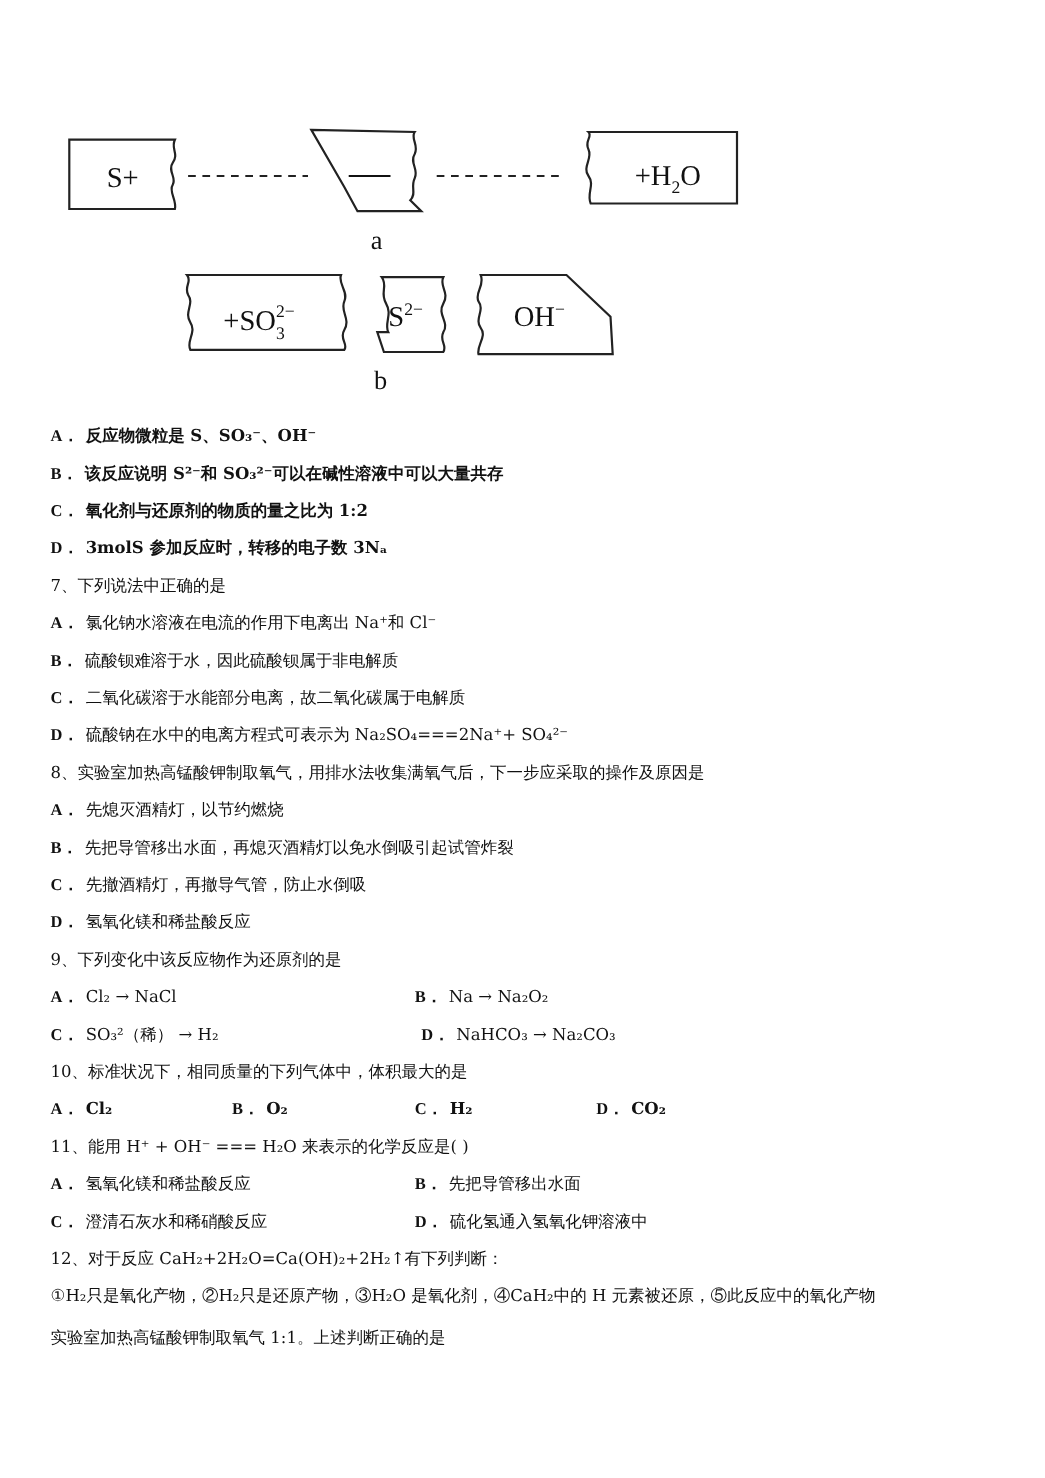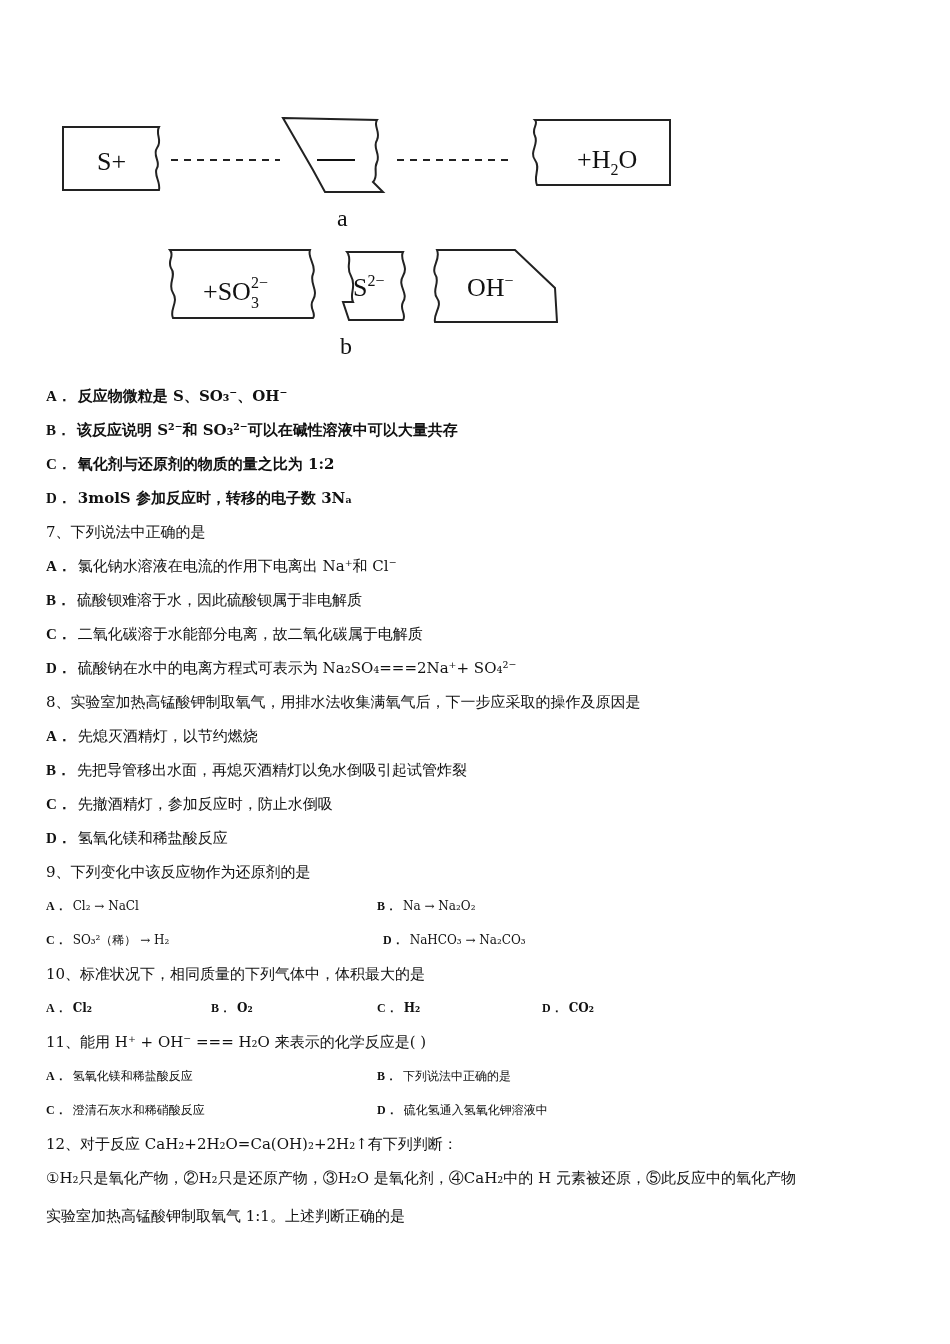--- a/index.html
+++ b/index.html
@@ -2,21 +2,21 @@
 <html><head>
 <meta charset="utf-8">
 <style>
   html, body { margin: 0; padding: 0; background: #ffffff; }
   body { width: 950px; height: 1344px; position: relative; overflow: hidden;
          font-family: "DejaVu Serif", "Liberation Serif", serif; color: #111; }
   .figure { position: absolute; left: 55px; top: 110px; width: 640px; height: 250px; }
   .line { position: absolute; left: 46px; font-size: 15px; line-height: 20px; white-space: nowrap; text-align: center; }
   .bold { font-weight: bold; }
   .opt-letter { font-family: "Liberation Serif", serif; font-weight: bold; margin-right: 6px; }
-  .row { position: absolute; left: 46px; width: 880px; height: 22px; font-size: 12px; line-height: 20px; white-space: nowrap; }
+  .row { position: absolute; left: 46px; width: 880px; height: 22px; font-size: 15px; line-height: 20px; white-space: nowrap; }
   .cell { position: absolute; top: 0; white-space: nowrap; }
 </style>
 </head>
 <body>
 
 <div class="figure">
   <svg width="640" height="250" viewBox="0 0 640 250" xmlns="http://www.w3.org/2000/svg">
     <g fill="none" stroke="#222" stroke-width="2">
 
       <path d="M8,17 L104,17 C100,25 108,30 102,38 C97,45 106,52 102,58 C98,64 106,72 104,80 L8,80 Z"></path>
@@ -75,21 +75,21 @@
 </div>
 
 <div class="line" style="top:692px">8、实验室加热高锰酸钾制取氧气，用排水法收集满氧气后，下一步应采取的操作及原因是</div>
 <div class="line" style="top:726px">
   <span class="opt-letter">A．</span><span>先熄灭酒精灯，以节约燃烧</span>
 </div>
 <div class="line" style="top:760px">
   <span class="opt-letter">B．</span><span>先把导管移出水面，再熄灭酒精灯以免水倒吸引起试管炸裂</span>
 </div>
 <div class="line" style="top:794px">
-  <span class="opt-letter">C．</span><span>先撤酒精灯，参加反应时，防止水倒吸</span>
+  <span class="opt-letter">C．</span><span>先撤酒精灯，再撤导气管，防止水倒吸</span>
 </div>
 <div class="line" style="top:828px">
   <span class="opt-letter">D．</span><span>氢氧化镁和稀盐酸反应</span>
 </div>
 
 <div class="line" style="top:862px">9、下列变化中该反应物作为还原剂的是</div>
 <div class="row" style="top:896px">
   <span class="cell" style="left:0">
     <span class="opt-letter">A．</span><span>Cl₂ → NaCl</span>
   </span>
@@ -121,21 +121,21 @@
     <span class="opt-letter">D．</span><span>CO₂</span>
   </span>
 </div>
 
 <div class="line" style="top:1032px">11、能用 H⁺ + OH⁻ === H₂O 来表示的化学反应是(        )</div>
 <div class="row" style="top:1066px">
   <span class="cell" style="left:0">
     <span class="opt-letter">A．</span><span>氢氧化镁和稀盐酸反应</span>
   </span>
   <span class="cell" style="left:331px">
-    <span class="opt-letter">B．</span><span>下列说法中正确的是</span>
+    <span class="opt-letter">B．</span><span>先把导管移出水面</span>
   </span>
 </div>
 <div class="row" style="top:1100px">
   <span class="cell" style="left:0">
     <span class="opt-letter">C．</span><span>澄清石灰水和稀硝酸反应</span>
   </span>
   <span class="cell" style="left:331px">
     <span class="opt-letter">D．</span><span>硫化氢通入氢氧化钾溶液中</span>
   </span>
 </div>

